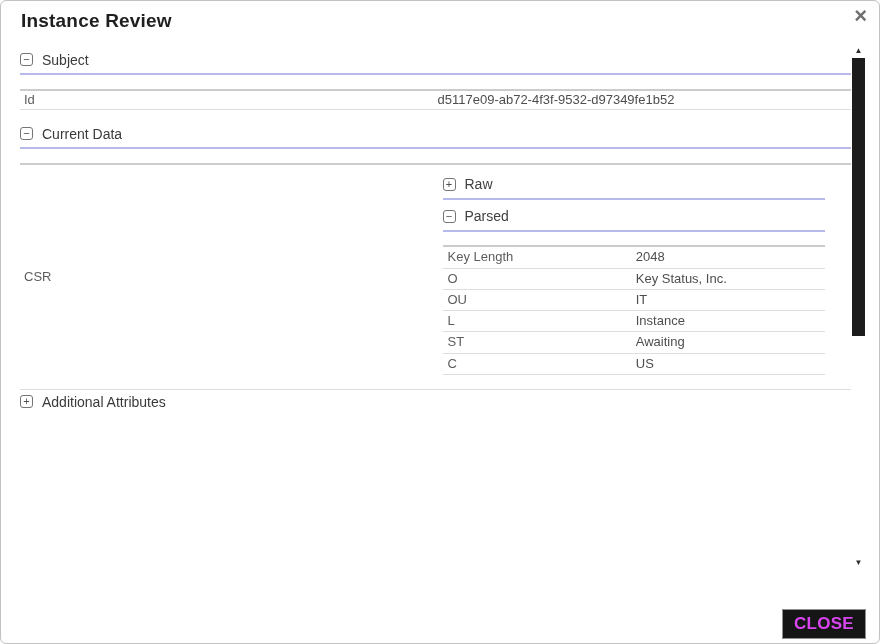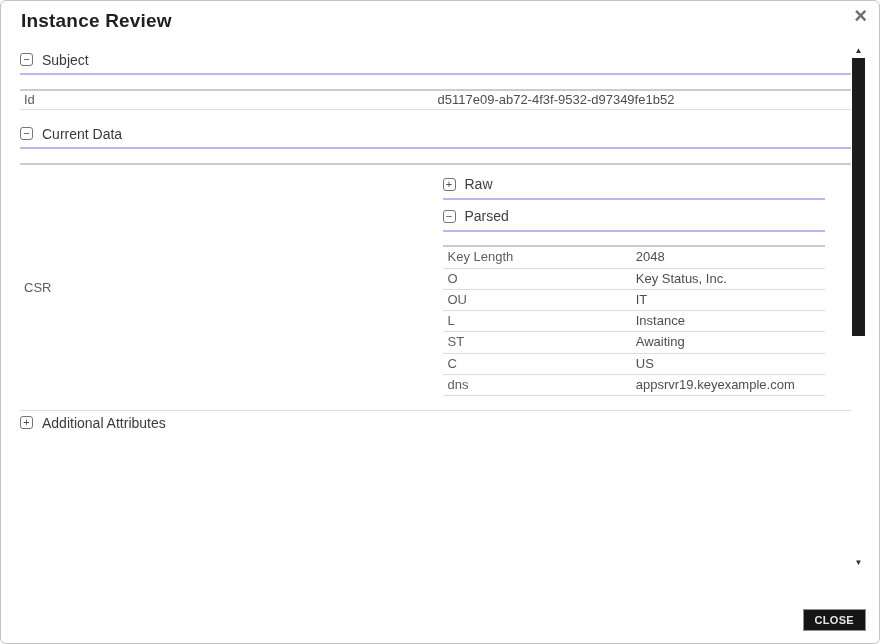--- a/index.html
+++ b/index.html
@@ -145,24 +145,24 @@
   }
   
   .modal-footer {
     position: relative;
     height: 75px;
   }
   .close-btn {
     position: absolute;
     right: 13px; top: 40px;
     background: #151515;
-    color: #e5e5e5;
+    color: #d946ef;
     border: 1px solid #8f8f8f;
     font-family: "Liberation Sans", sans-serif;
-    font-size: 11px;
+    font-size: 17px;
     font-weight: bold;
     letter-spacing: 0.3px;
     padding: 4px 11px;
     cursor: pointer;
   }
 </style>
 </head>
 <body>
 
 <div class="modal">
@@ -232,24 +232,20 @@
                     <td class="v">Instance</td>
                   </tr>
                   <tr>
                     <td class="k">ST</td>
                     <td class="v">Awaiting</td>
                   </tr>
                   <tr>
                     <td class="k">C</td>
                     <td class="v">US</td>
                   </tr>
-                  <tr>
-                    <td class="k">dns</td>
-                    <td class="v">appsrvr19.keyexample.com</td>
-                  </tr>
                 </tbody>
                     </table>
               </div>
             </td>
           </tr>
         </tbody>
           </table>
       </div>
 
       <div class="section clipped">

